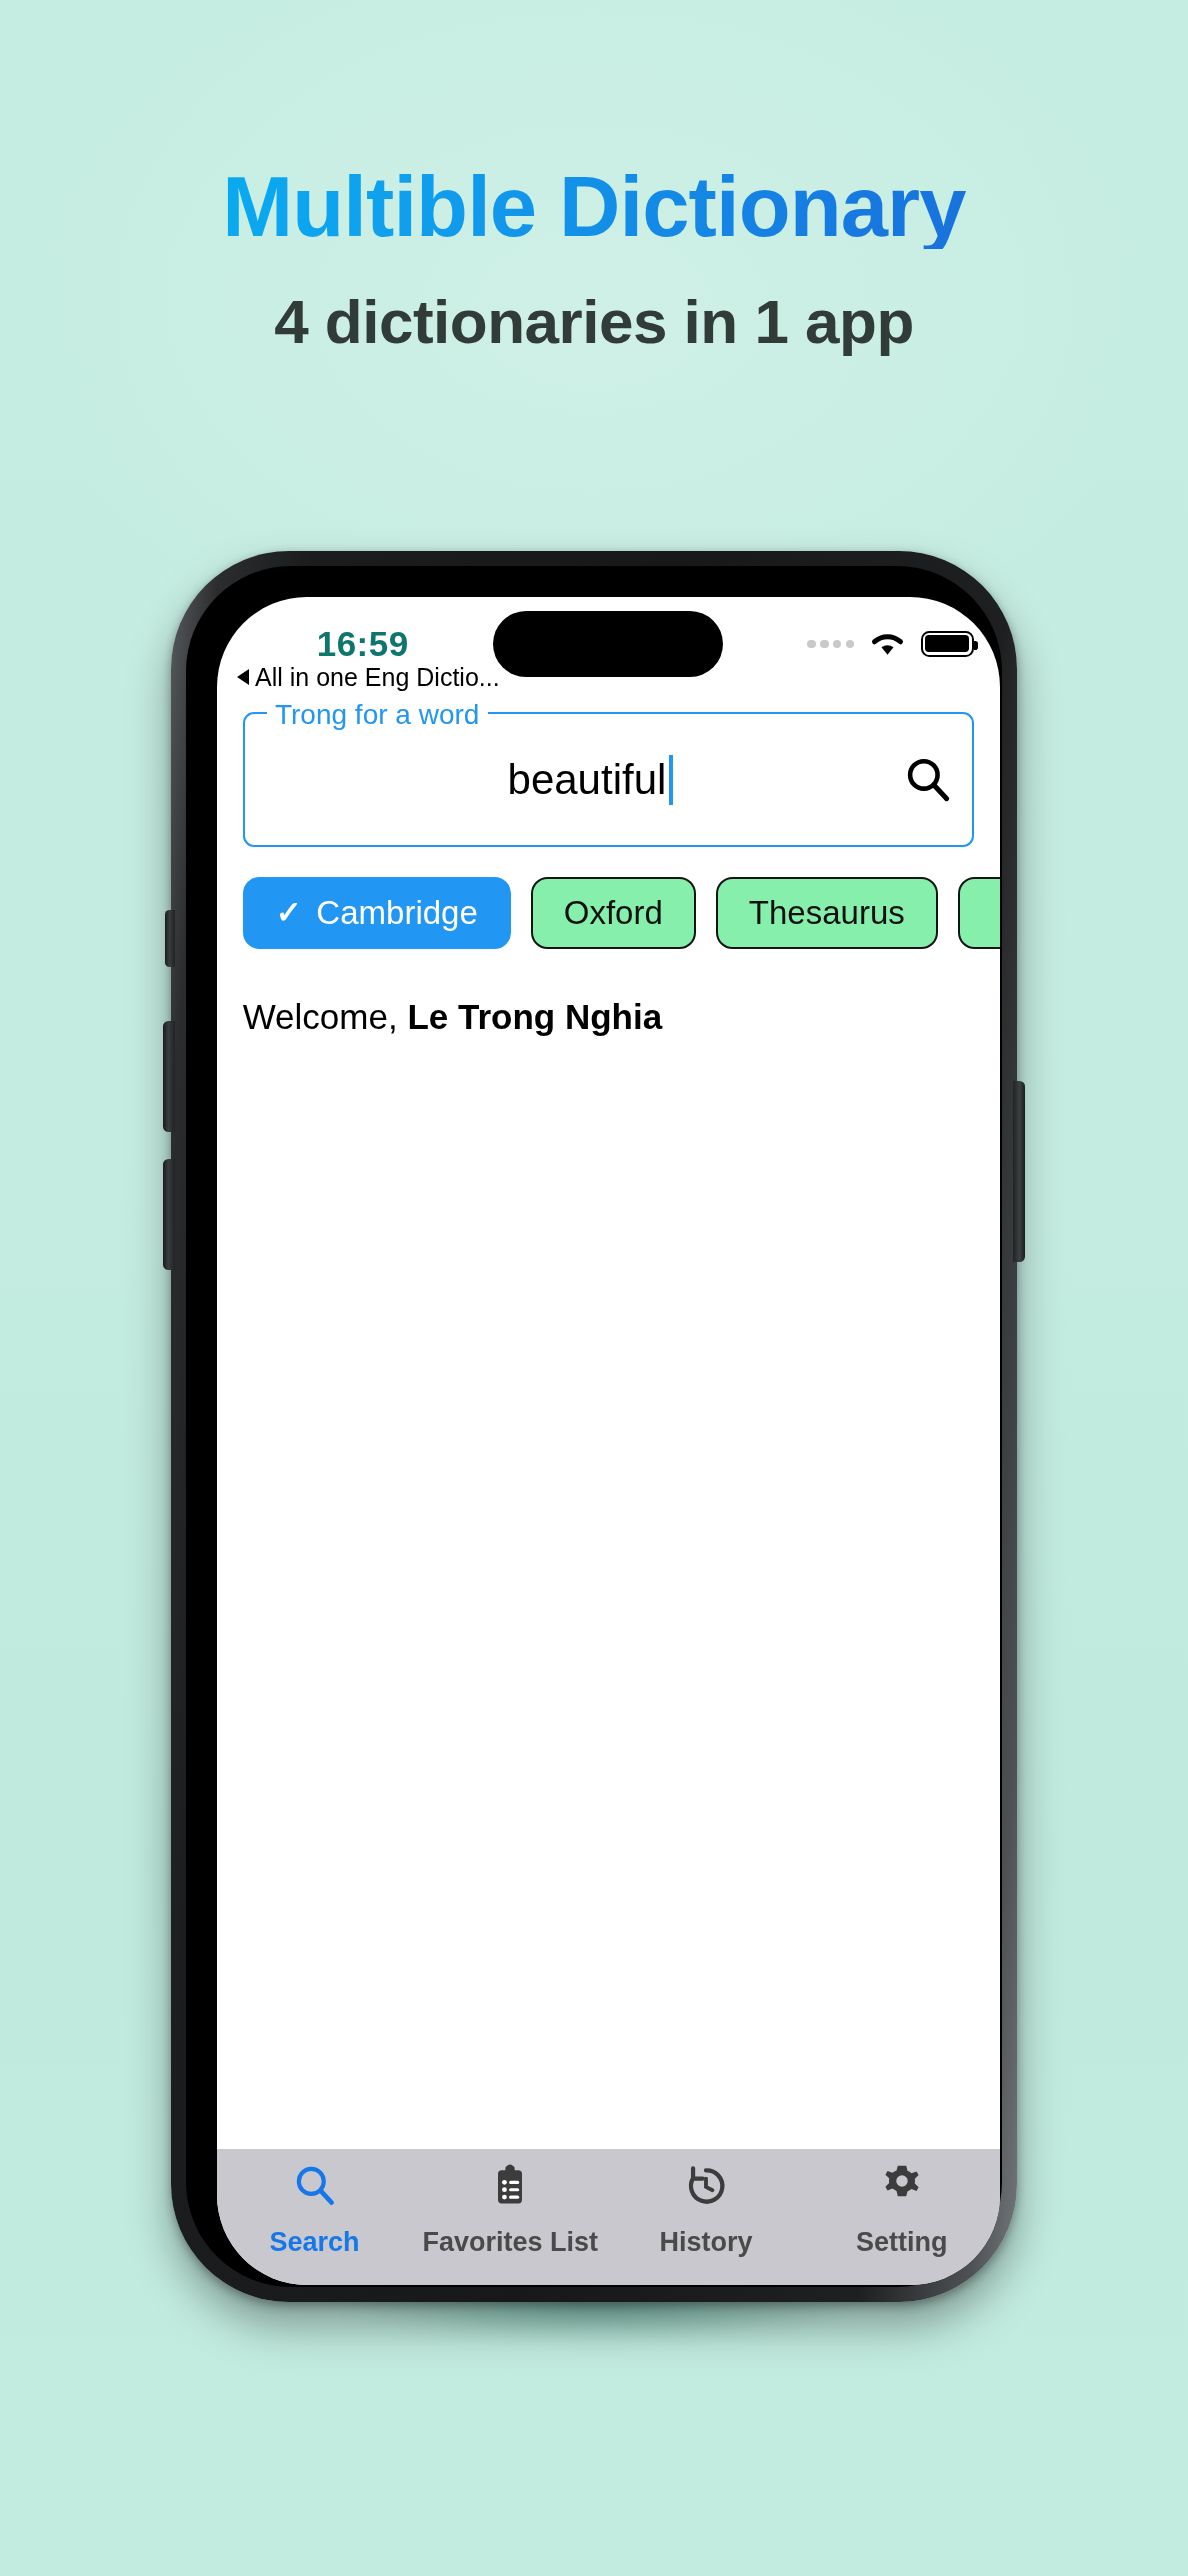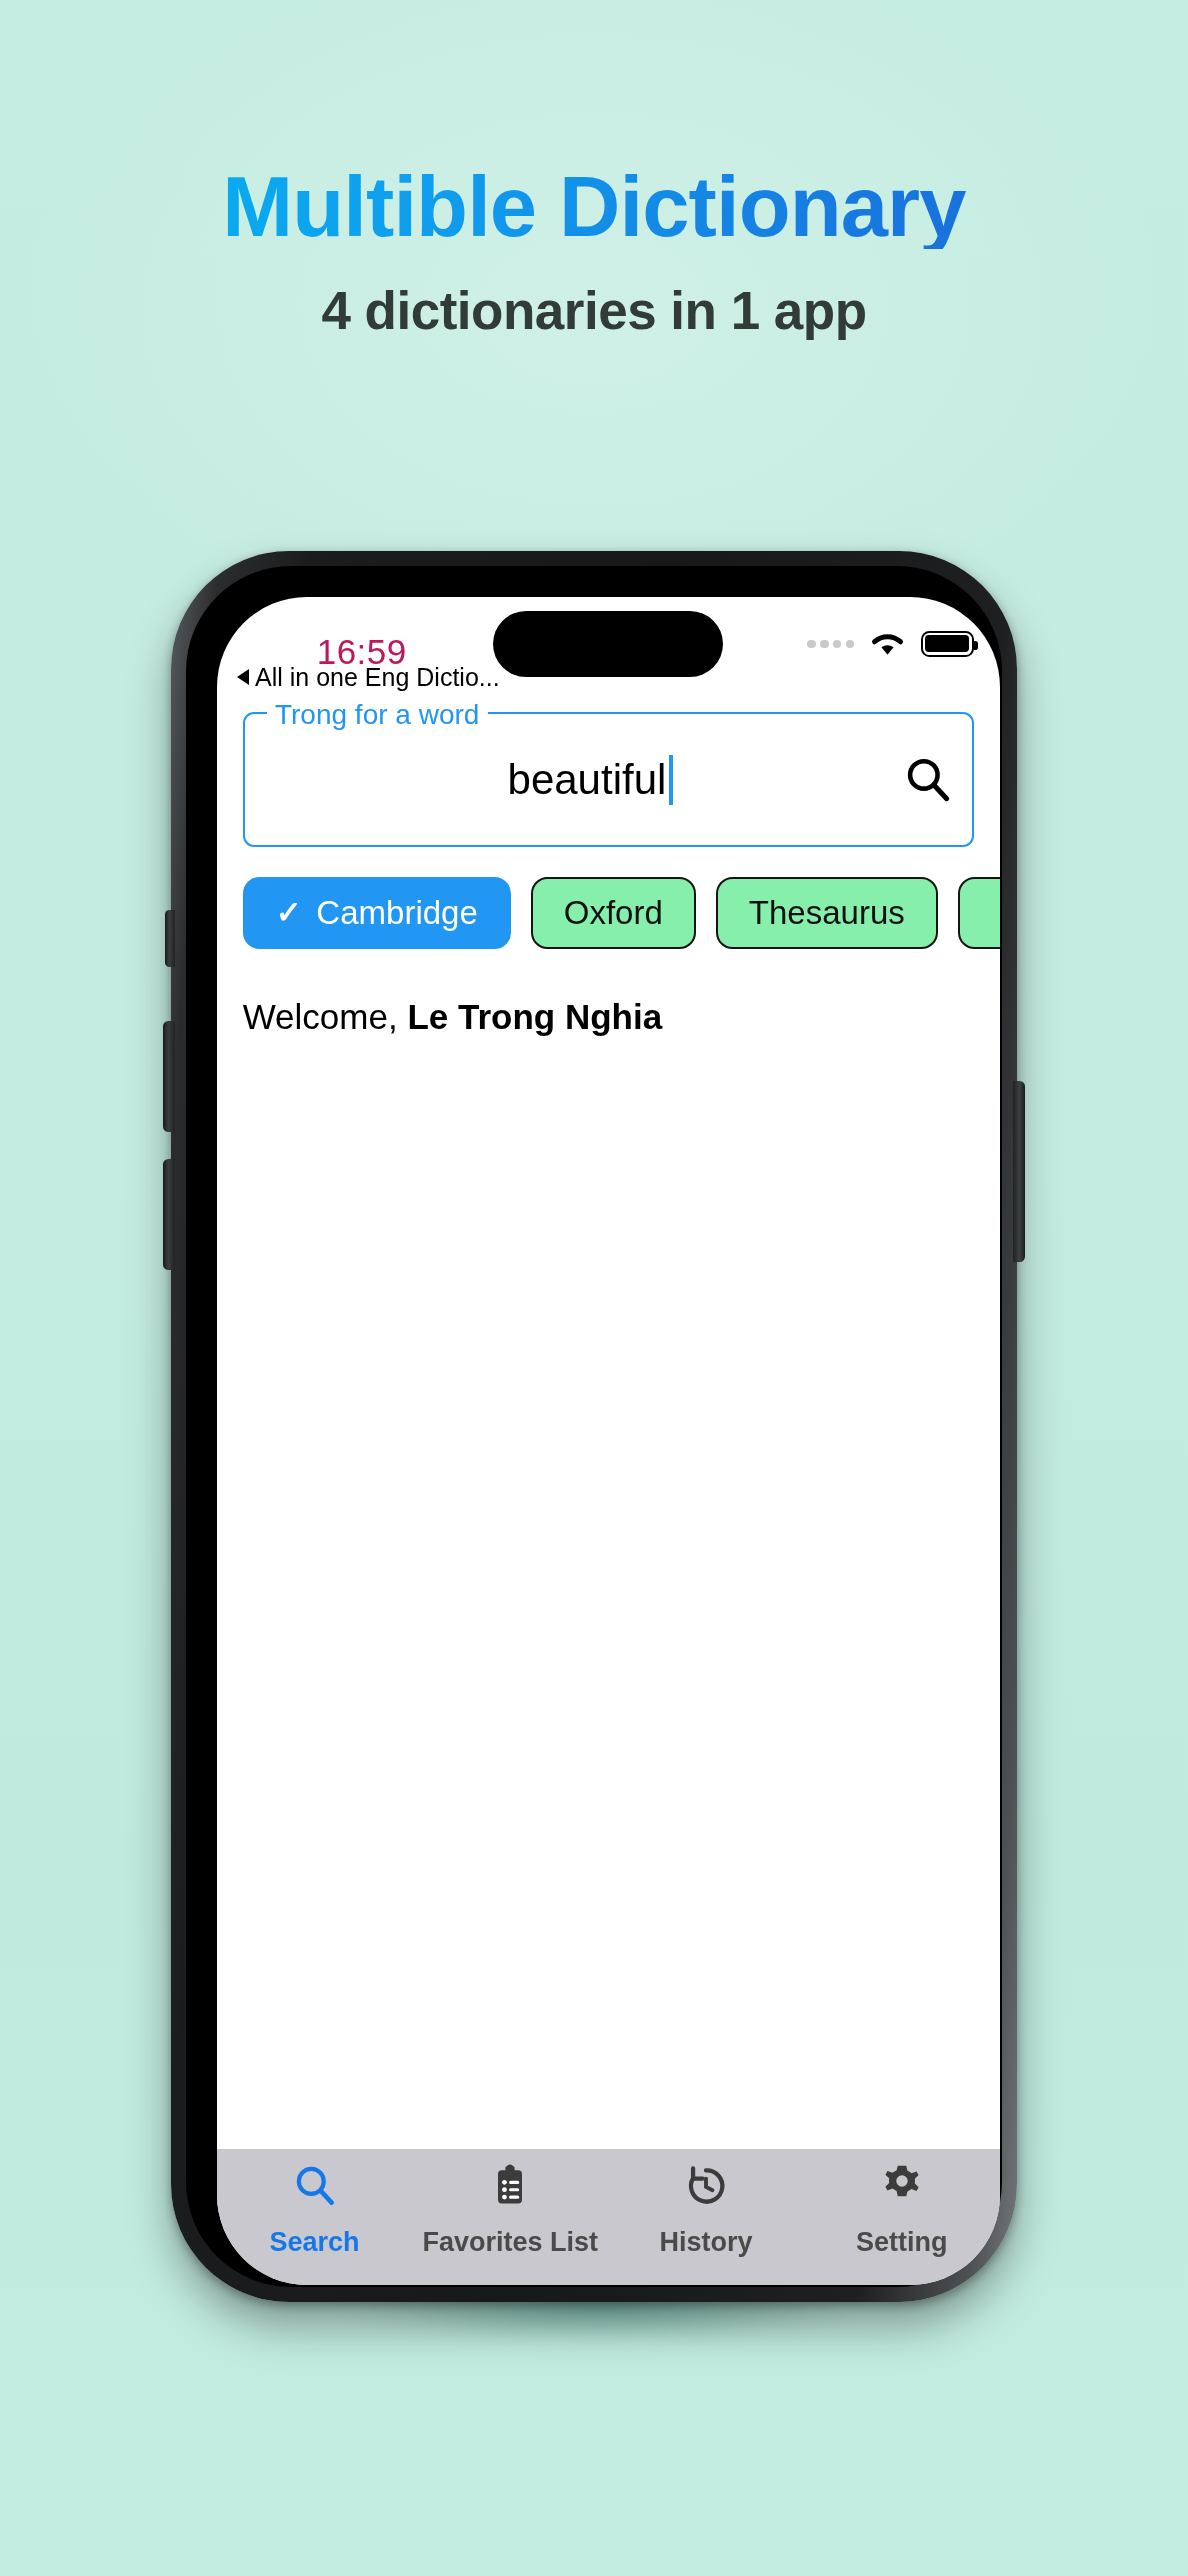--- a/index.html
+++ b/index.html
@@ -15,22 +15,22 @@
   
   .hdr{position:absolute;left:0;top:0;width:1188px;text-align:center;}
   .hdr-title{
     margin:0;padding-top:164px;
     font-size:85px;line-height:1.0;font-weight:700;letter-spacing:-0.9px;
     background:linear-gradient(100deg,#00B7F2 0%, #0FA0EE 35%, #1874DE 78%, #1B6BD8 100%);
     -webkit-background-clip:text;background-clip:text;color:transparent;
     -webkit-text-fill-color:transparent;
   }
   .hdr-sub{
-    margin:0;padding-top:35px;
-    font-size:53px;line-height:1.0;font-weight:700;letter-spacing:-0.5px;
+    margin:7px;padding-top:35px;
+    font-size:62px;line-height:1.0;font-weight:700;letter-spacing:-0.5px;
     color:#313b38;
   }
 
   
   .phone{
     position:absolute;left:171px;top:551px;width:846px;height:1774px;
   }
   .phone-shadow{
     position:absolute;left:64px;top:1695px;width:728px;height:111px;
     background:radial-gradient(ellipse 50% 50% at 50% 50%, rgba(23,120,100,.42) 0%, rgba(23,120,100,0) 72%);
@@ -53,21 +53,21 @@
   
   .btn-side{position:absolute;background:linear-gradient(90deg,#1a1b1d 0%,#3a3d3f 45%,#202224 100%);}
   .btn-silent{left:-6.4px;top:359px;width:10px;height:57px;border-radius:4.6px 0 0 4.6px;}
   .btn-volup{left:-8.3px;top:470px;width:12px;height:111px;border-radius:5.5px 0 0 5.5px;}
   .btn-voldn{left:-8.3px;top:608px;width:12px;height:111px;border-radius:5.5px 0 0 5.5px;}
   .btn-power{right:-8.3px;top:530px;width:12px;height:181px;border-radius:0 5.5px 5.5px 0;
     background:linear-gradient(90deg,#202224 0%,#3d4042 55%,#1a1b1d 100%);}
 
   
   .statusbar{position:relative;height:101px;}
-  .sb-time{position:absolute;left:100px;top:35px;font-size:35px;font-weight:400;color:#be185d;letter-spacing:0.5px;}
+  .sb-time{position:absolute;left:100px;top:27px;font-size:35px;font-weight:700;color:#0f766e;letter-spacing:0.5px;}
   .sb-back{position:absolute;left:20px;top:66px;font-size:25px;color:#000;white-space:nowrap;display:flex;align-items:center;gap:6.4px;}
   .sb-back .tri{display:inline-block;width:0;height:0;border-top:8.3px solid transparent;border-bottom:8.3px solid transparent;border-right:12px solid #000;}
   .island{position:absolute;left:50%;top:14.7px;transform:translateX(-50%);width:230px;height:66px;border-radius:37px;background:#000;}
   .sb-right{position:absolute;right:26px;top:33px;display:flex;align-items:center;gap:14.7px;}
   .dots{display:flex;gap:4.6px;align-items:center;}
   .dots i{display:block;width:8.3px;height:8.3px;border-radius:50%;background:#c9c9c9;}
   .wifi{position:relative;width:37px;height:28px;}
   .battery{width:53px;height:26px;border:2.8px solid #000;border-radius:8.3px;position:relative;padding:2.8px;box-sizing:border-box;}
   .battery::after{content:"";position:absolute;right:-6.4px;top:8.3px;width:3.7px;height:9.2px;background:#000;border-radius:0 2.8px 2.8px 0;}
   .battery i{display:block;width:100%;height:100%;background:#000;border-radius:3.7px;}

